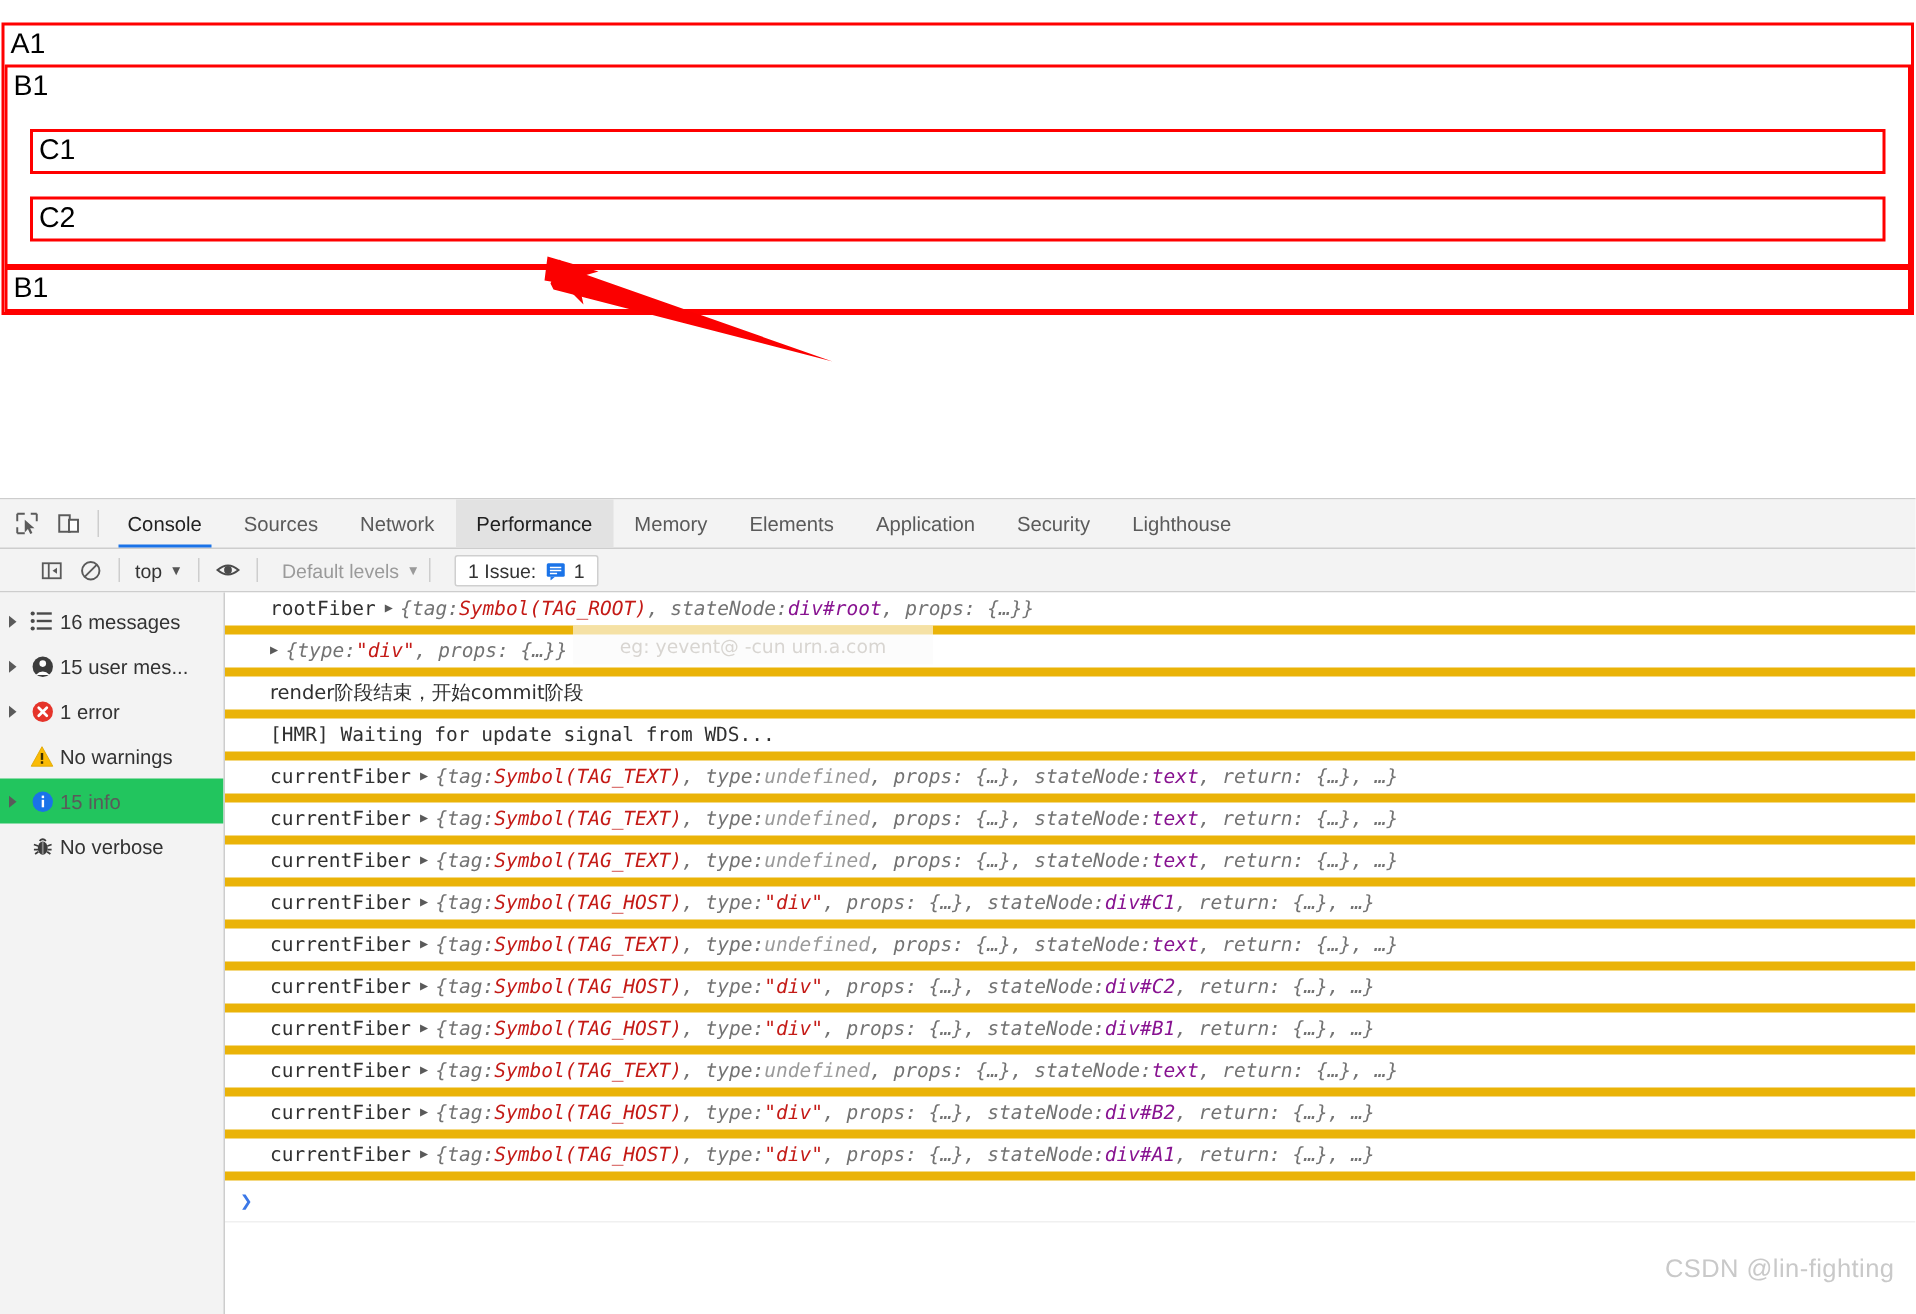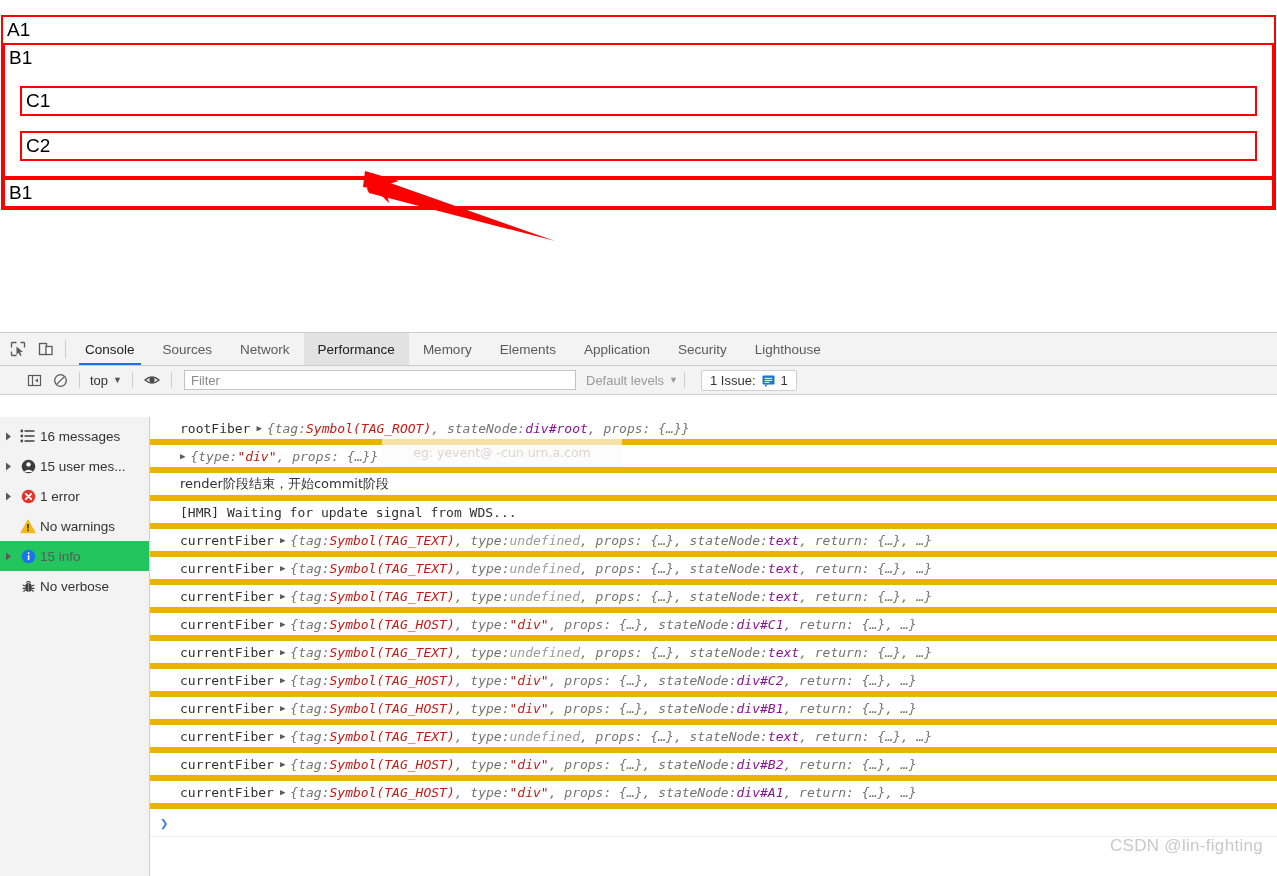--- a/index.html
+++ b/index.html
@@ -164,21 +164,20 @@
     cursor: pointer;
     white-space: nowrap;
   }
 
   
   #console-body {
     flex: 1 1 auto;
     display: flex;
     min-height: 0;
     position: relative;
-    margin-top: 22px;
   }
   #console-sidebar {
     width: 150px;
     flex: 0 0 150px;
     background: #f3f3f3;
     border-right: 1px solid #cdcdcd;
     padding-top: 4px;
     overflow: hidden;
   }
   .side-row {
@@ -372,21 +371,20 @@
 
     <div class="fb-sep"></div>
     <div class="fb-icon-btn">
       <svg width="16" height="16" viewBox="0 0 16 16">
         <path d="M1 8 Q8 2 15 8 Q8 14 1 8 Z" fill="none" stroke="#4a4a4a" stroke-width="1.3"></path>
         <circle cx="8" cy="8" r="2.6" fill="#4a4a4a"></circle>
       </svg>
     </div>
     <div class="fb-sep"></div>
 
-    <input id="filter-input" type="text" placeholder="Filter" style="">
 
     <div id="level-selector">
       <span>Default levels</span>
       <span style="font-size:9px;">▼</span>
     </div>
 
     <div class="fb-sep"></div>
 
     <div id="issues-button">
       <span>1 Issue:</span>

